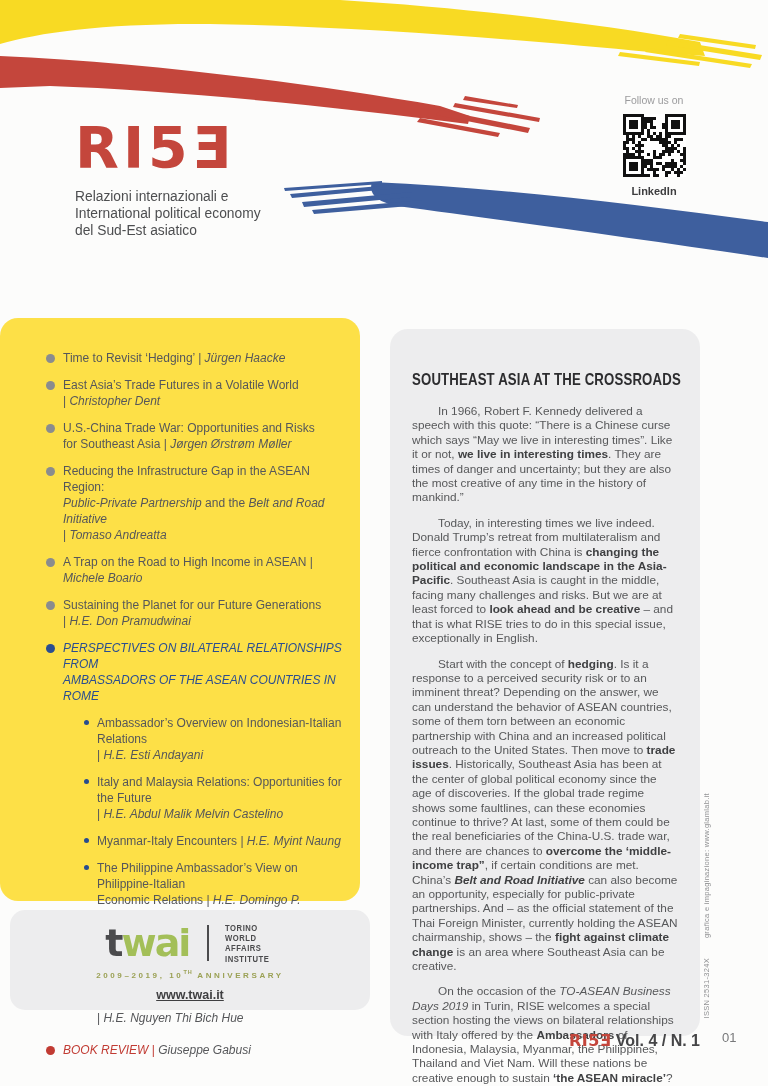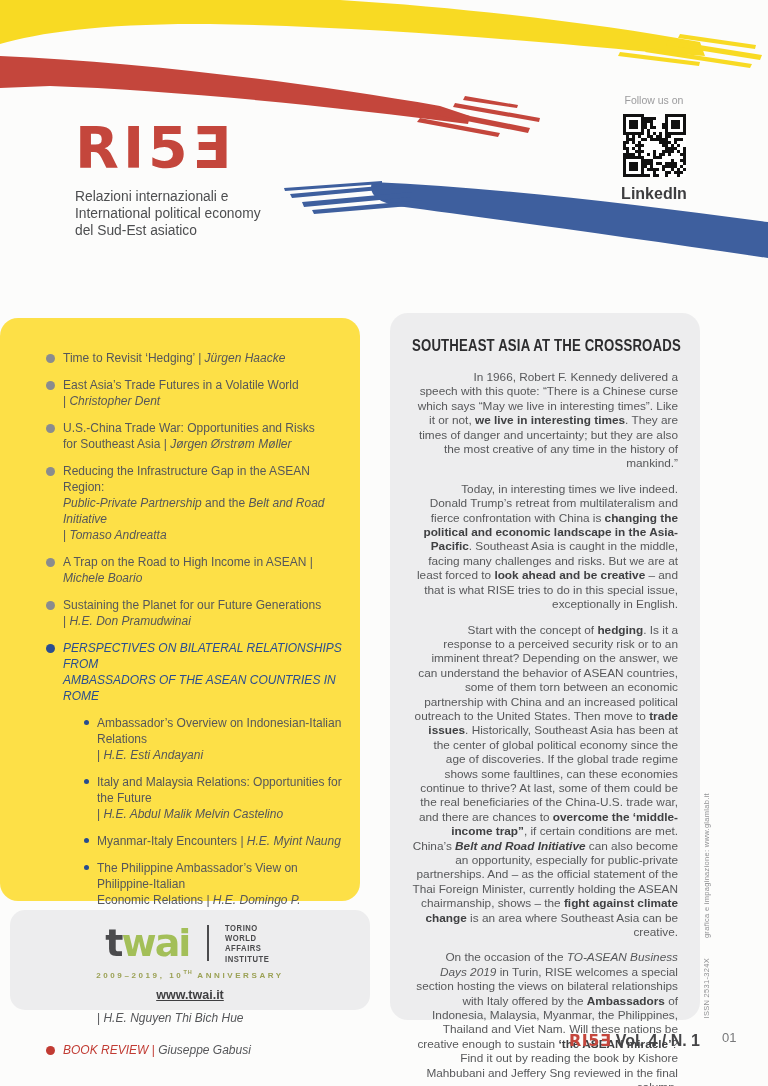--- a/index.html
+++ b/index.html
@@ -12,43 +12,43 @@
   #masthead{position:absolute;left:75px;top:120px;}
   #logo{font-family:"DejaVu Sans",sans-serif;font-weight:800;font-size:57px;line-height:1;
     color:#c4463c;letter-spacing:4px;}
   #tagline{margin-top:12px;font-size:13.8px;line-height:1.22;color:#4d4e50;}
   
   #qrblock{position:absolute;left:606px;top:94px;width:96px;text-align:center;}
   #qr-follow{font-size:10.5px;color:#9b9b9d;margin-bottom:8px;text-align:center;}
   #qr{display:grid;grid-template-columns:repeat(21,3px);grid-auto-rows:3px;
      margin:0 auto;width:63px;background:#fff;}
   #qr .d{background:#111;}
-  #qr-linkedin{font-size:16px;color:#3d3d3f;margin-top:8px;font-weight:600;}
+  #qr-linkedin{font-size:11px;color:#3d3d3f;margin-top:8px;font-weight:600;}
   
   #tocbox{position:absolute;left:0;top:318px;width:360px;height:583px;
     background:#fde047;border-radius:18px;padding-top:32px;box-sizing:border-box;}
   .toc-item{display:flex;margin:0 14px 11px 46px;font-size:12px;line-height:16px;color:#56575a;}
   .toc-item .bl{flex:0 0 17px;padding-top:4px;}
   .toc-item .bl i{display:block;width:9px;height:9px;border-radius:50%;background:#8a8c8e;}
   .toc-item.t-section{color:#2b4e90;font-style:italic;}
   .toc-item.t-section .bl i{background:#2b4e90;}
   .toc-item.t-sub{margin-left:84px;}
   .toc-item.t-sub .bl{flex:0 0 13px;padding-top:5px;}
   .toc-item.t-sub .bl i{width:5px;height:5px;background:#274c8f;}
   .toc-item.t-review{margin-top:16px;}
   .toc-item.t-review .bl i{background:#c13b33;}
   .toc-item .tx{flex:1;}
   .c-red{color:#c13b33;}
   
-  #artbox{position:absolute;left:390px;top:313px;width:310px;height:707px;
-    background:#ededee;border-radius:18px;padding:23px 22px 0 22px;box-sizing:border-box;}
+  #artbox{position:absolute;left:390px;top:329px;width:310px;height:707px;
+    background:#ededee;border-radius:18px;padding:41px 22px 0 22px;box-sizing:border-box;}
   #art-title{font-size:16.5px;font-weight:800;color:#2d2d2f;letter-spacing:.2px;
     transform:scaleX(.8);transform-origin:left center;white-space:nowrap;margin-bottom:15px;}
   #art-paras p{margin:0 0 11px 0;font-size:11.8px;line-height:14.4px;text-indent:26px;
-    color:#57585a;text-align:right;}
+    color:#57585a;}
   #art-paras b{color:#3f4042;}
   
   #twaibox{position:absolute;left:10px;top:910px;width:360px;height:100px;background:#ededee;
     border-radius:15px;text-align:center;padding-top:13px;box-sizing:border-box;}
   #twai-row{display:flex;align-items:center;justify-content:center;gap:8px;}
   #twai-word{font-family:"DejaVu Sans",sans-serif;font-weight:800;font-size:38px;line-height:.9;
     letter-spacing:-2px;}
   #twai-t{color:#4b4b4d;} #twai-wai{color:#a3bf58;}
   #twai-div{width:2px;height:36px;background:#4b4b4d;margin:0 8px 0 10px;}
   #twai-inst{font-size:8.5px;line-height:1.2;font-weight:700;color:#4b4b4d;text-align:left;

